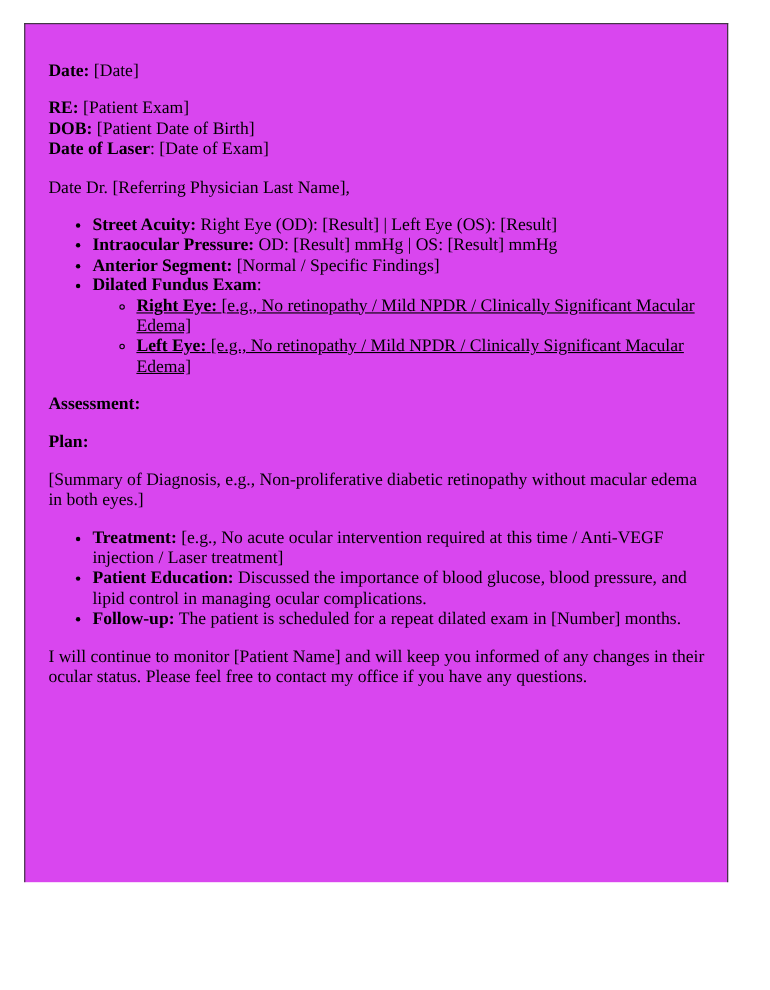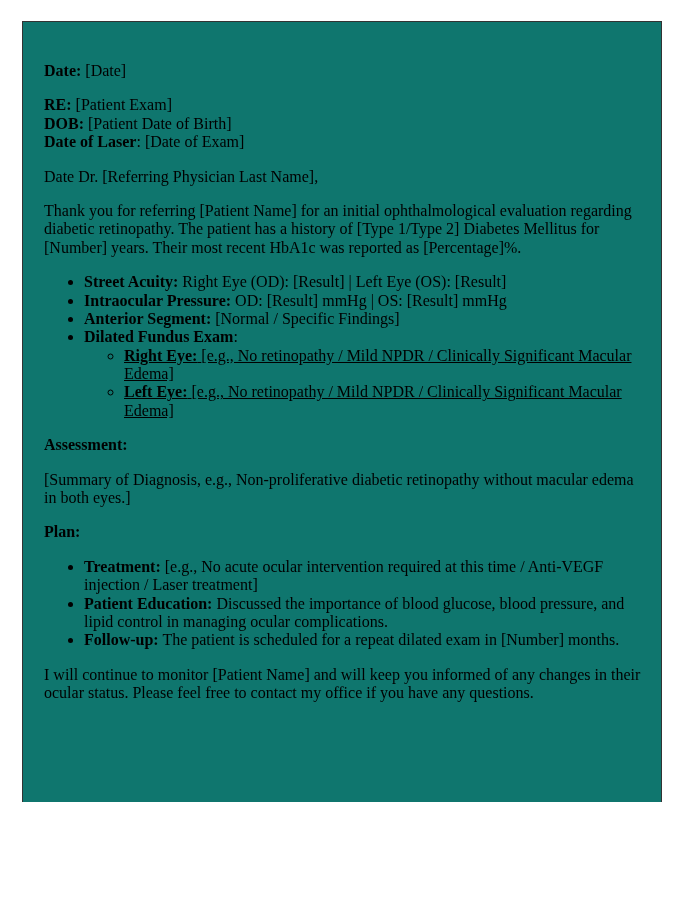--- a/index.html
+++ b/index.html
@@ -18,23 +18,23 @@
   }
   .page {
     position: absolute;
     left: 22px;
     top: 21px;
     width: 640px;
     height: 781px;
     box-sizing: border-box;
     border: 1px solid #333333;
     border-bottom: none;
-    padding: 24px 20px 0 21px;
+    padding: 18px 20px 0 21px;
     overflow: hidden;
-    background: #0f766e;
+    background: #d946ef;
   }
   p {
     margin: 16px 0;
   }
   ul.l1 {
     margin: 16px 0;
     padding-left: 40px;
     list-style-type: disc;
   }
   ul.l2 {
@@ -60,21 +60,20 @@
     <strong>RE:</strong>
     <span>[Patient Exam]</span><br>
     <strong>DOB:</strong>
     <span>[Patient Date of Birth]</span><br>
     <strong>Date of Laser</strong><span>:</span>
     <span>[Date of Exam]</span>
   </p>
 
   <p>Date Dr. [Referring Physician Last Name],</p>
 
-  <p>Thank you for referring [Patient Name] for an initial ophthalmological evaluation regarding diabetic retinopathy. The patient has a history of [Type 1/Type 2] Diabetes Mellitus for [Number] years. Their most recent HbA1c was reported as [Percentage]%.</p>
 
 
   <ul class="l1">
     <li>
       <strong>Street Acuity:</strong>
       <span>Right Eye (OD): [Result] | Left Eye (OS): [Result]</span>
     </li>
     <li>
       <strong>Intraocular Pressure:</strong>
       <span>OD: [Result] mmHg | OS: [Result] mmHg</span>
@@ -95,25 +94,25 @@
           <span>[e.g., No retinopathy / Mild NPDR / Clinically Significant Macular Edema]</span>
         </li>
       </ul>
     </li>
   </ul>
 
   <p>
     <strong>Assessment:</strong>
   </p>
 
-  <p>[Summary of Diagnosis, e.g., Non-proliferative diabetic retinopathy without macular edema in both eyes.]</p>
-
   <p>
     <strong>Plan:</strong>
   </p>
+
+  <p>[Summary of Diagnosis, e.g., Non-proliferative diabetic retinopathy without macular edema in both eyes.]</p>
 
   <ul class="l1">
     <li>
       <strong>Treatment:</strong>
       <span>[e.g., No acute ocular intervention required at this time / Anti-VEGF injection / Laser treatment]</span>
     </li>
     <li>
       <strong>Patient Education:</strong>
       <span>Discussed the importance of blood glucose, blood pressure, and lipid control in managing ocular complications.</span>
     </li>

